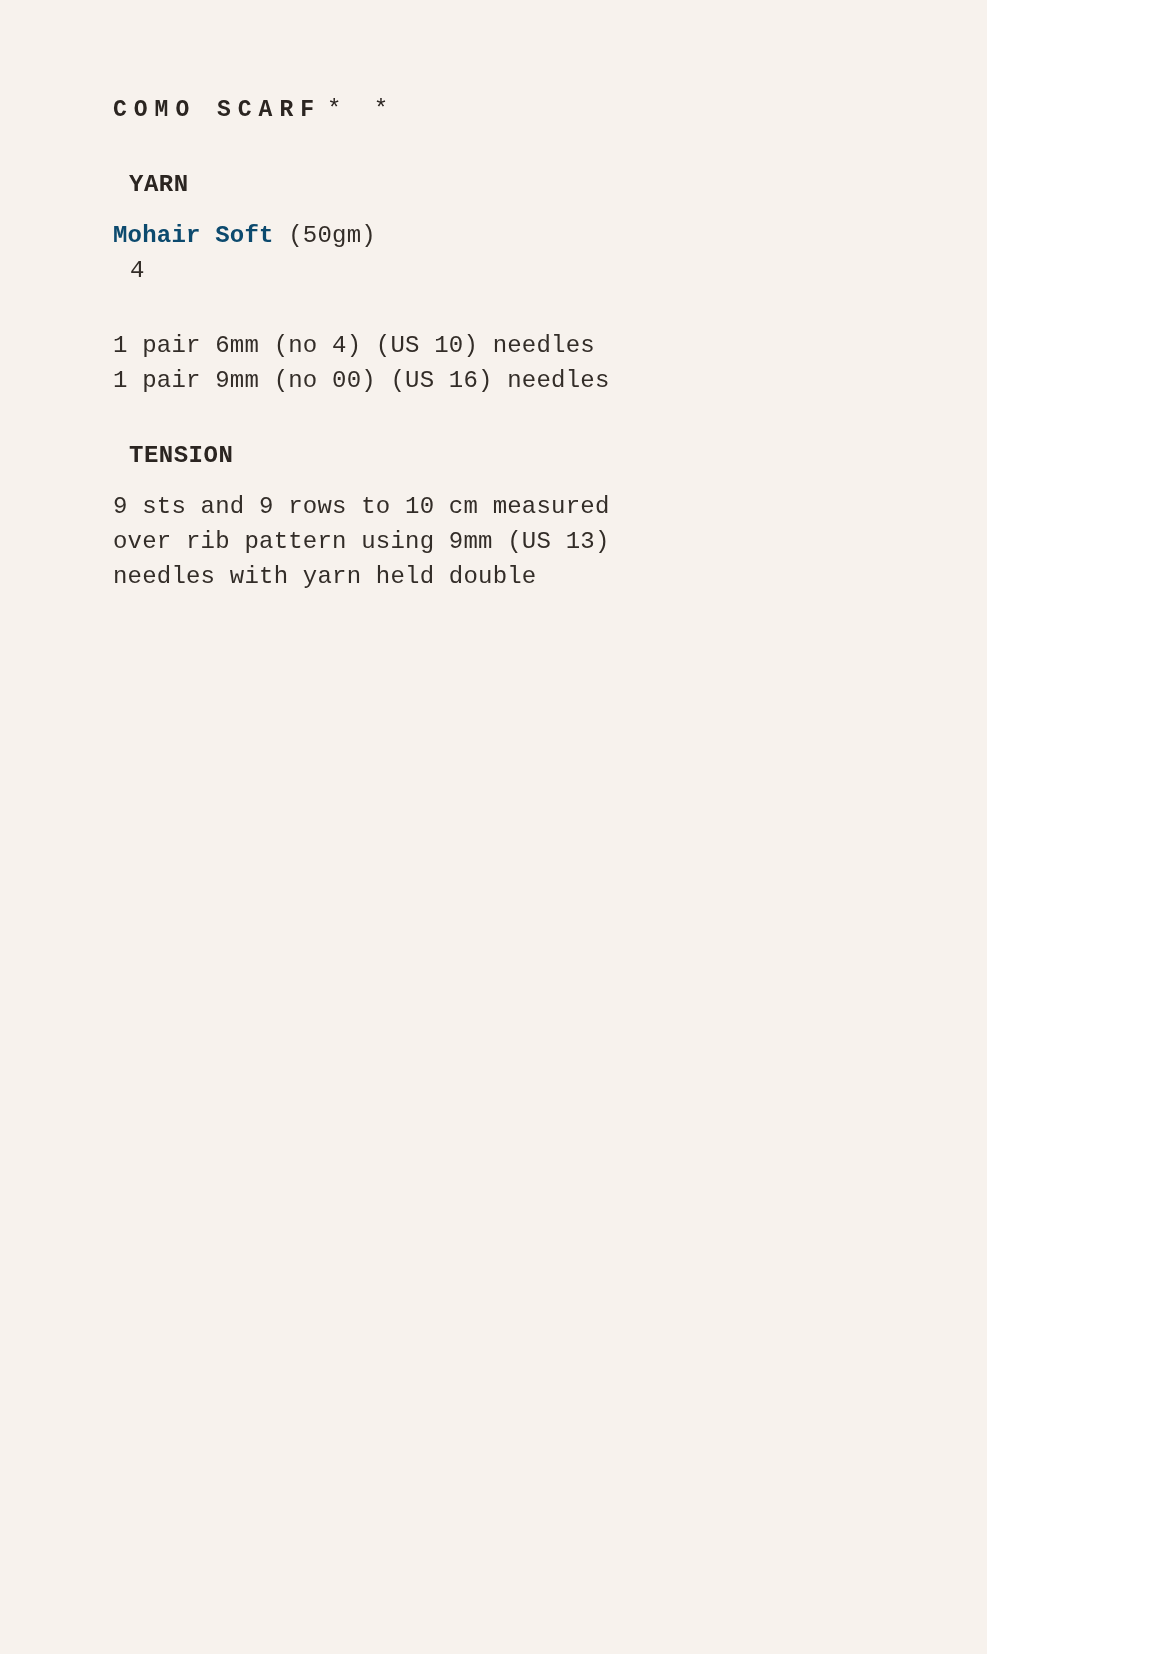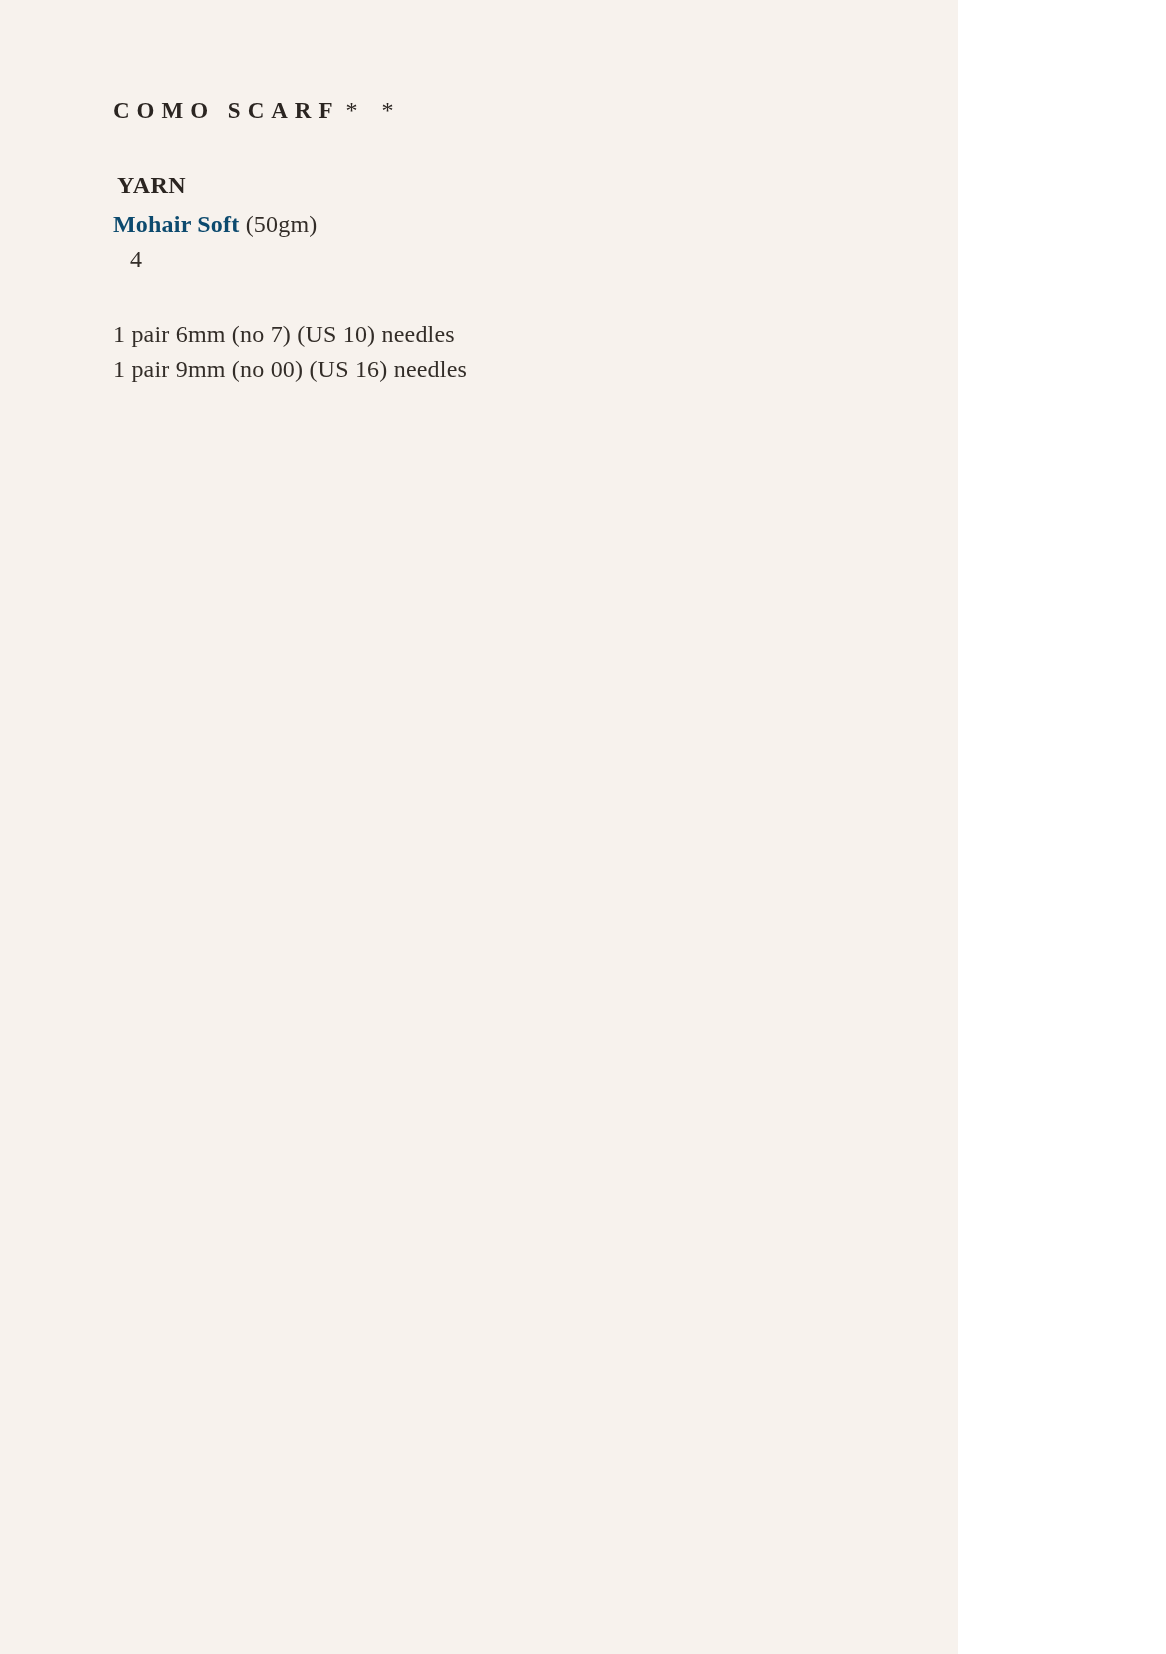--- a/index.html
+++ b/index.html
@@ -2,22 +2,23 @@
 <html><head>
 <meta charset="utf-8">
 <style>
   html, body { margin: 0; padding: 0; }
   .page {
     position: relative;
     width: 958px;
     height: 1654px;
     background: #f7f2ed;
     color: #332d28;
-    font-family: Liberation Serif, serif;
+    font-family: Liberation Mono, monospace;
     overflow: hidden;
+    padding-left: 29px;
   }
   .content {
     position: absolute;
     left: 113px;
     top: 95px;
     width: 520px;
   }
   .title {
     margin: 0;
     font-size: 23px;
@@ -29,21 +30,21 @@
   }
   .title-stars {
     font-weight: 400;
     letter-spacing: 9px;
     margin-left: 6px;
     font-size: 24px;
   }
   .sec { margin-top: 40px; }
   .sec.first { margin-top: 42px; }
   .sec h2 {
-    margin: 4px;
+    margin: 16px;
     font-size: 24px;
     font-weight: 700;
     line-height: 35px;
     letter-spacing: 0.5px;
     color: #2b2521;
   }
   .line {
     margin: 0;
     font-size: 24px;
     font-weight: 400;
@@ -64,20 +65,26 @@
     <section class="sec first">
       <h2>YARN</h2>
       <p class="line">
         <strong>Mohair Soft</strong>
         <span>(50gm)</span>
       </p>
       <p class="line indent">4</p>
     </section>
 
     <section class="sec">
-      <p class="line">1 pair 6mm (no 7) (US 10) needles</p>
+      <p class="line">1 pair 6mm (no 4) (US 10) needles</p>
       <p class="line">1 pair 9mm (no 00) (US 16) needles</p>
     </section>
 
+    <section class="sec">
+      <h2>TENSION</h2>
+      <p class="line">9 sts and 9 rows to 10 cm measured</p>
+      <p class="line">over rib pattern using 9mm (US 13)</p>
+      <p class="line">needles with yarn held double</p>
+    </section>
 
 
   </main>
 </div>
 
 </body></html>

